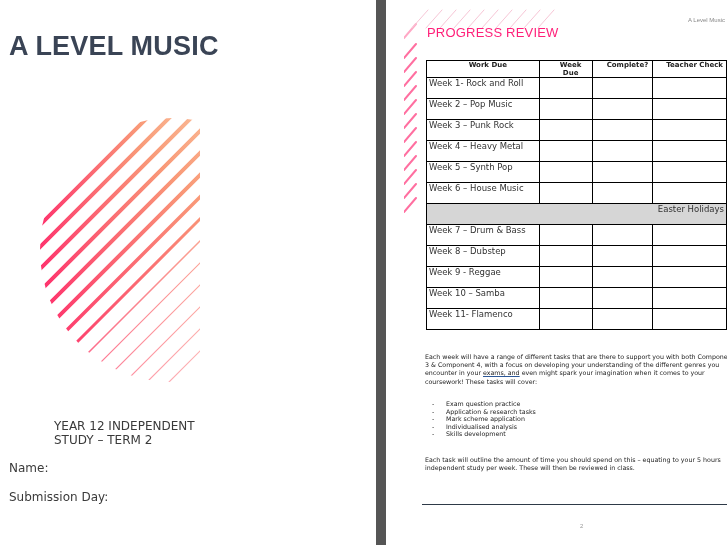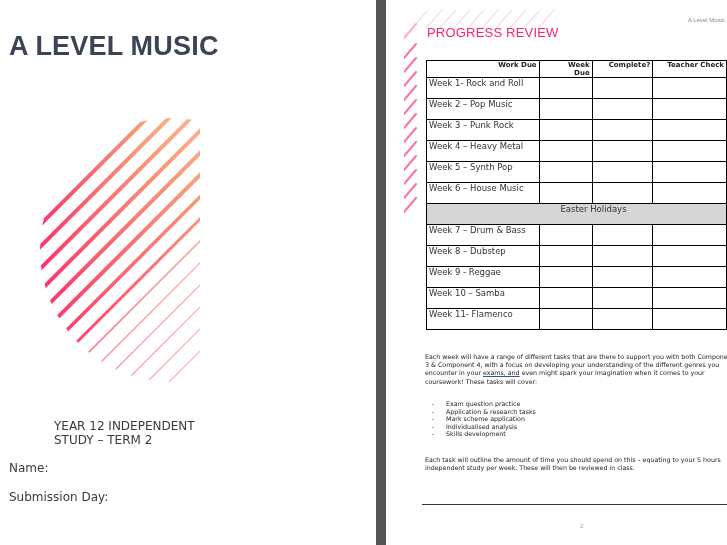--- a/index.html
+++ b/index.html
@@ -9,23 +9,23 @@
   .page2{position:absolute;left:386px;top:0;width:341px;height:545px;background:#fff;overflow:hidden;}
   .cover-title{position:absolute;left:9px;top:29px;margin:0;font-family:"Liberation Sans",sans-serif;font-weight:bold;font-size:27px;line-height:35px;color:#3a4455;letter-spacing:0.2px;}
   .deco{position:absolute;left:40px;top:115px;}
   .cover-sub{position:absolute;left:9px;top:419px;font-family:"DejaVu Sans",sans-serif;font-size:12px;line-height:14px;color:#3a3a3a;margin-left:45px;}
   .cover-field{position:absolute;left:9px;font-family:"DejaVu Sans",sans-serif;font-size:12px;color:#3a3a3a;text-align:center;}
   .running-head{position:absolute;left:302px;top:17px;font-size:6px;color:#888;white-space:nowrap;}
   .side-deco{position:absolute;left:18px;top:8px;}
   .pr-title{position:absolute;left:41px;top:25px;font-family:"Liberation Sans",sans-serif;font-weight:normal;font-size:13px;color:#ff1f79;letter-spacing:0.2px;}
   table.pr{position:absolute;left:40px;top:60px;border-collapse:collapse;font-family:"DejaVu Sans",sans-serif;}
   table.pr td, table.pr th{border:1px solid #000;padding:0 2px;vertical-align:top;font-size:8.5px;color:#333;}
-  table.pr th{font-size:7px;font-weight:bold;text-align:right;height:8px;line-height:8px;color:#222;padding-left:12px;}
+  table.pr th{font-size:7px;font-weight:bold;text-align:center;height:8px;line-height:8px;color:#222;padding-left:12px;}
   table.pr td{height:20px;line-height:10px;}
-  table.pr tr.hol td{background:#d6d6d6;text-align:center;height:20px;padding-left:36px;}
+  table.pr tr.hol td{background:#d6d6d6;text-align:right;height:20px;padding-left:36px;}
   .para{position:absolute;left:39px;font-family:"DejaVu Sans",sans-serif;font-size:6.3px;line-height:8.2px;color:#222;white-space:nowrap;}
   .ul{text-decoration:underline;text-decoration-color:#2b5797;}
   .bullets{position:absolute;left:46px;top:400px;margin:0;padding:0;list-style:none;font-family:"DejaVu Sans",sans-serif;font-size:6.3px;line-height:7.6px;color:#222;}
   .bullets li{white-space:nowrap;}
   .bullets .dash{display:inline-block;width:14px;}
   .foot-line{position:absolute;left:36px;top:504px;width:305px;height:1px;background:#2e3a48;}
   .page-num{position:absolute;left:194px;top:523px;font-size:6px;color:#999;}
 </style>
 </head>
 <body>

